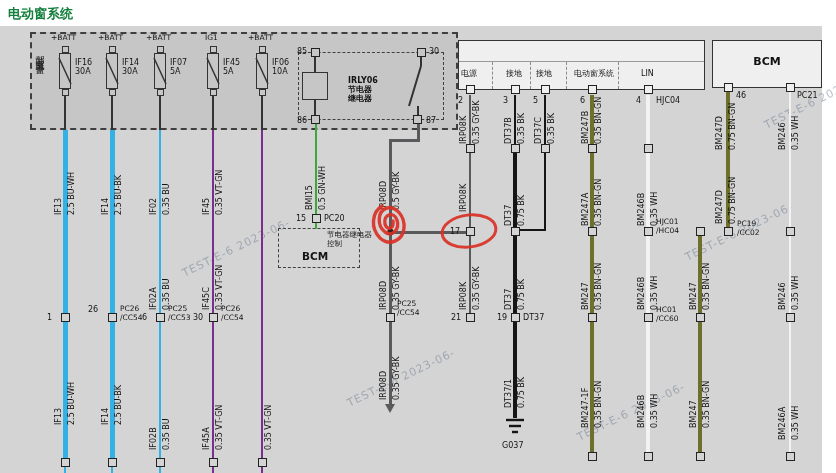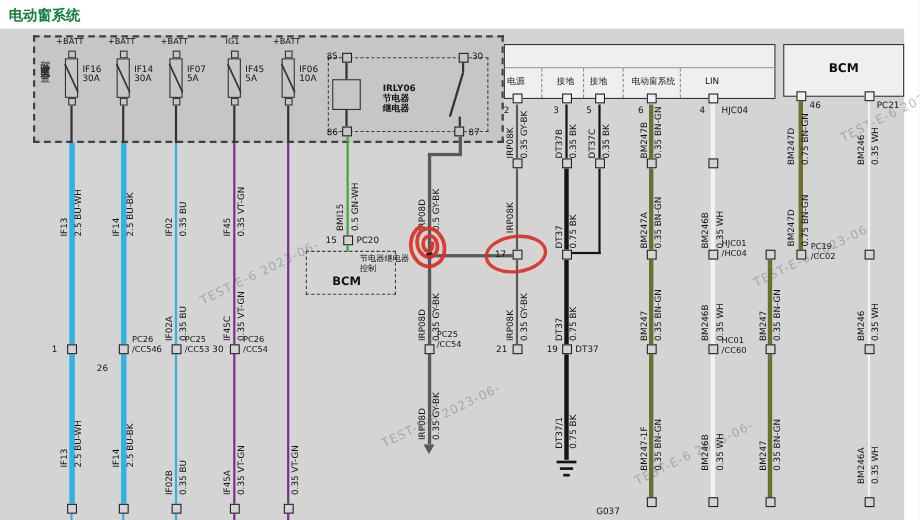--- a/index.html
+++ b/index.html
@@ -363,42 +363,42 @@
   <div class="vl" style="left:776px;top:310px;">
       <span>BM246</span>
       <span>0.35 WH</span>
     </div>
   <div class="vl" style="left:776px;top:440px;">
       <span>BM246A</span>
       <span>0.35 WH</span>
     </div>
 
   <div class="lbl" style="left:47px;top:313px;">1</div>
-  <div class="lbl" style="left:88px;top:330px;">26</div>
+  <div class="lbl" style="left:88px;top:305px;">26</div>
   <div class="lbl sm" style="left:120px;top:305px;">PC26
 /CC54</div>
   <div class="lbl" style="left:142px;top:313px;">6</div>
   <div class="lbl sm" style="left:168px;top:305px;">PC25
 /CC53</div>
   <div class="lbl" style="left:193px;top:313px;">30</div>
   <div class="lbl sm" style="left:221px;top:305px;">PC26
 /CC54</div>
   <div class="lbl sm" style="left:397px;top:300px;">PC25
 /CC54</div>
   <div class="lbl" style="left:451px;top:313px;">21</div>
   <div class="lbl" style="left:450px;top:227px;">17</div>
   <div class="lbl" style="left:497px;top:313px;">19</div>
   <div class="lbl" style="left:523px;top:313px;">DT37</div>
   <div class="lbl sm" style="left:656px;top:218px;">HJC01
 /HC04</div>
   <div class="lbl sm" style="left:656px;top:306px;">HC01
 /CC60</div>
   <div class="lbl sm" style="left:737px;top:220px;">PC19
 /CC02</div>
-  <div class="lbl" style="left:502px;top:460px;margin-left:40px;">G037</div>
+  <div class="lbl" style="left:502px;top:441px;">G037</div>
 
   <svg id="svg-layer" width="836" height="473" viewBox="0 0 836 473">
 
     <line x1="59" y1="58" x2="71" y2="84" stroke="#333" stroke-width="1.5"></line>
     <line x1="106" y1="58" x2="118" y2="84" stroke="#333" stroke-width="1.5"></line>
     <line x1="154" y1="58" x2="166" y2="84" stroke="#333" stroke-width="1.5"></line>
     <line x1="207" y1="58" x2="219" y2="84" stroke="#333" stroke-width="1.5"></line>
     <line x1="256" y1="58" x2="268" y2="84" stroke="#333" stroke-width="1.5"></line>
 
     <line x1="421" y1="66" x2="409" y2="106" stroke="#333" stroke-width="2"></line>

